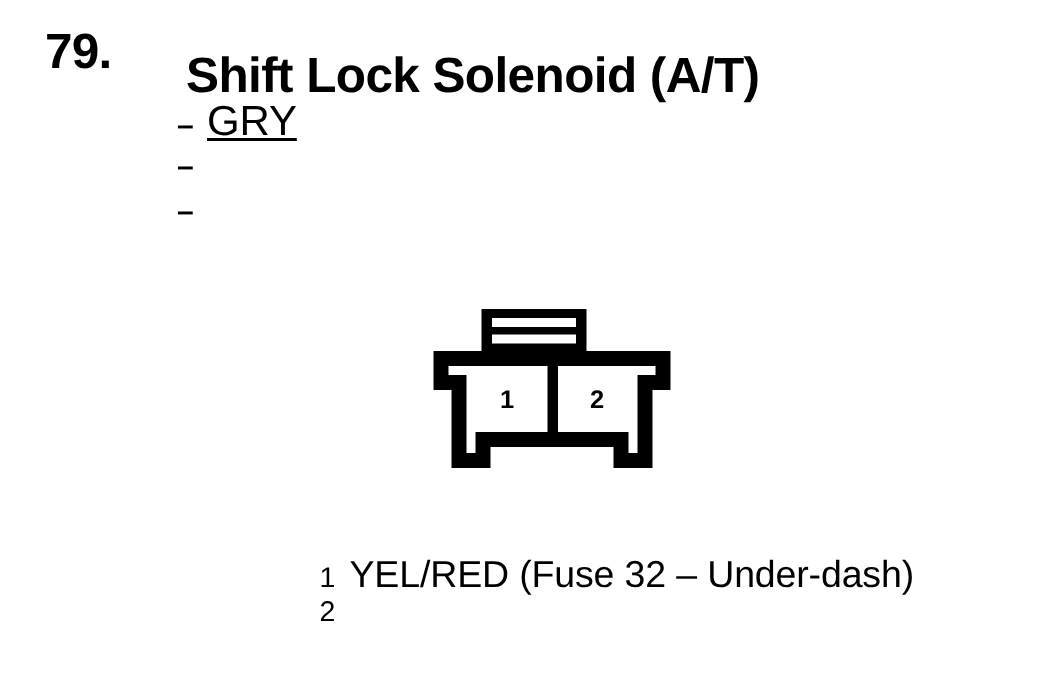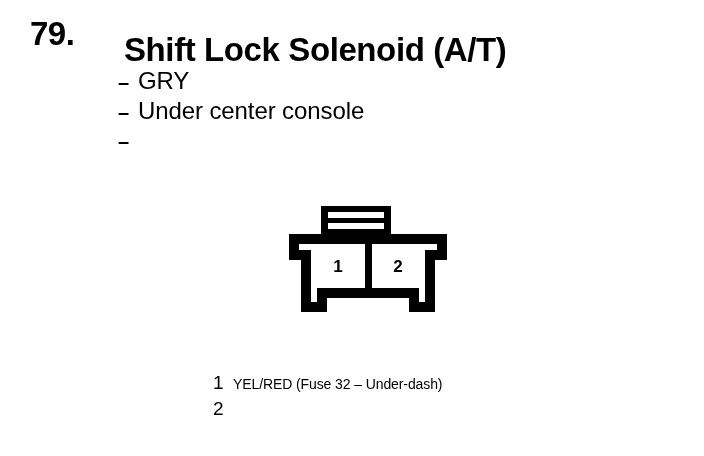--- a/index.html
+++ b/index.html
@@ -62,23 +62,24 @@
     white-space: nowrap;
   }
   .desc-dash {
     width: 20px;
     flex: 0 0 20px;
     font-size: 20px;
     font-weight: bold;
     line-height: 30px;
   }
   .desc-text {
-    font-size: 24px;
+    font-size: 28px;
     line-height: 30px;
     letter-spacing: -0.1px;
+    text-decoration: underline;
   }
 
   
   #connector-diagram {
     position: absolute;
     left: 283px;
     top: 202px;
     width: 170px;
     height: 122px;
   }
@@ -107,21 +108,21 @@
     line-height: 26px;
     white-space: nowrap;
   }
   .legend-pin {
     width: 20px;
     flex: 0 0 20px;
     font-size: 19px;
     line-height: 26px;
   }
   .legend-desc {
-    font-size: 14px;
+    font-size: 25px;
     line-height: 26px;
     letter-spacing: -0.1px;
   }
 </style>
 </head>
 <body>
 
 <div id="header">
   <div id="item-number">79.</div>
   <div id="page-title">Shift Lock Solenoid (A/T)</div>
@@ -129,21 +130,20 @@
 
 <div id="description-list">
 
   <div class="desc-row">
     <span class="desc-dash">–</span>
     <span class="desc-text">GRY</span>
   </div>
 
   <div class="desc-row">
     <span class="desc-dash">–</span>
-    <span class="desc-text">Under center console</span>
   </div>
 
   <div class="desc-row">
     <span class="desc-dash">–</span>
   </div>
 
 </div>
 
 <div id="connector-diagram">
   <svg id="connector-svg" width="170" height="122" viewBox="0 0 170 122">

